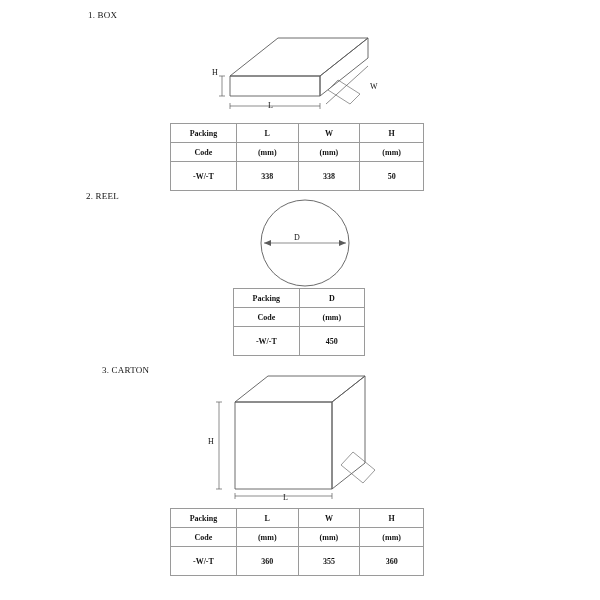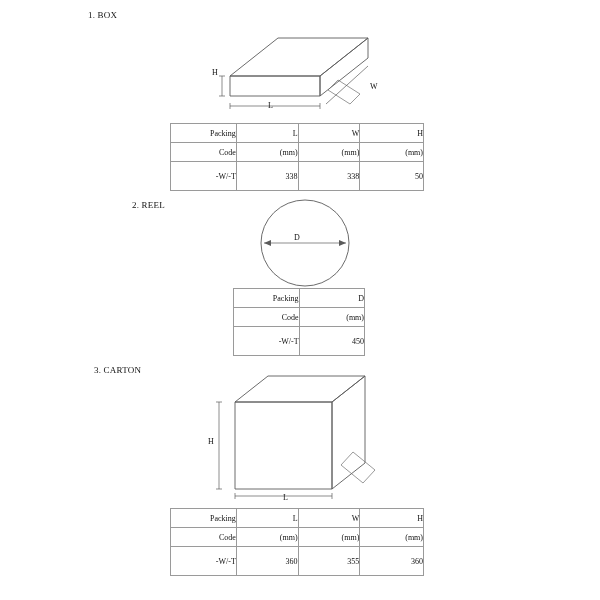--- a/index.html
+++ b/index.html
@@ -32,25 +32,25 @@
   }
   table.spec {
     position: absolute;
     border-collapse: collapse;
     font-size: 8px;
     color: #111;
     background: #fff;
   }
   table.spec td {
     border: 1px solid #9a9a9a;
-    text-align: right;
+    text-align: center;
     vertical-align: middle;
     padding: 0;
     height: 19px;
-    font-weight: normal;
+    font-weight: bold;
   }
   table.spec td.hdr {
     height: 18px;
   }
   .lbl {
     position: absolute;
     font-size: 8px;
     color: #111;
   }
   svg { display: block; }
@@ -107,21 +107,21 @@
       </tr>
       <tr>
         <td style="height:28px;">-W/-T</td>
         <td style="height:28px;">338</td>
         <td style="height:28px;">338</td>
         <td style="height:28px;">50</td>
       </tr>
     </tbody>
   </table>
 
-  <div class="section-title" style="left:86px; top:200px;margin-left:46px;">2. REEL</div>
+  <div class="section-title" style="left:86px; top:191px;">2. REEL</div>
 
   <div class="fig" style="left:250px; top:198px;">
     <svg width="110" height="92" viewBox="0 0 110 92">
       <ellipse class="ln" cx="55" cy="45" rx="44" ry="43" fill="#ffffff"></ellipse>
 
       <line class="dim" x1="14" y1="45" x2="96" y2="45"></line>
       <polygon points="14,45 21,42 21,48" fill="#5b5b5b"></polygon>
       <polygon points="96,45 89,42 89,48" fill="#5b5b5b"></polygon>
     </svg>
   </div>
@@ -137,21 +137,21 @@
         <td class="hdr">Code</td>
         <td class="hdr">(mm)</td>
       </tr>
       <tr>
         <td style="height:28px;">-W/-T</td>
         <td style="height:28px;">450</td>
       </tr>
     </tbody>
   </table>
 
-  <div class="section-title" style="left:94px; top:365px;">3. CARTON</div>
+  <div class="section-title" style="left:102px; top:365px;">3. CARTON</div>
 
   <div class="fig" style="left:195px; top:370px;">
     <svg width="200" height="130" viewBox="0 0 200 130">
 
       <polygon class="ln" points="40,32 73,6 170,6 137,32" fill="#ffffff"></polygon>
 
       <polygon class="ln" points="40,32 137,32 137,119 40,119" fill="#ffffff"></polygon>
 
       <polygon class="ln" points="137,32 170,6 170,93 137,119" fill="#ffffff"></polygon>
 

